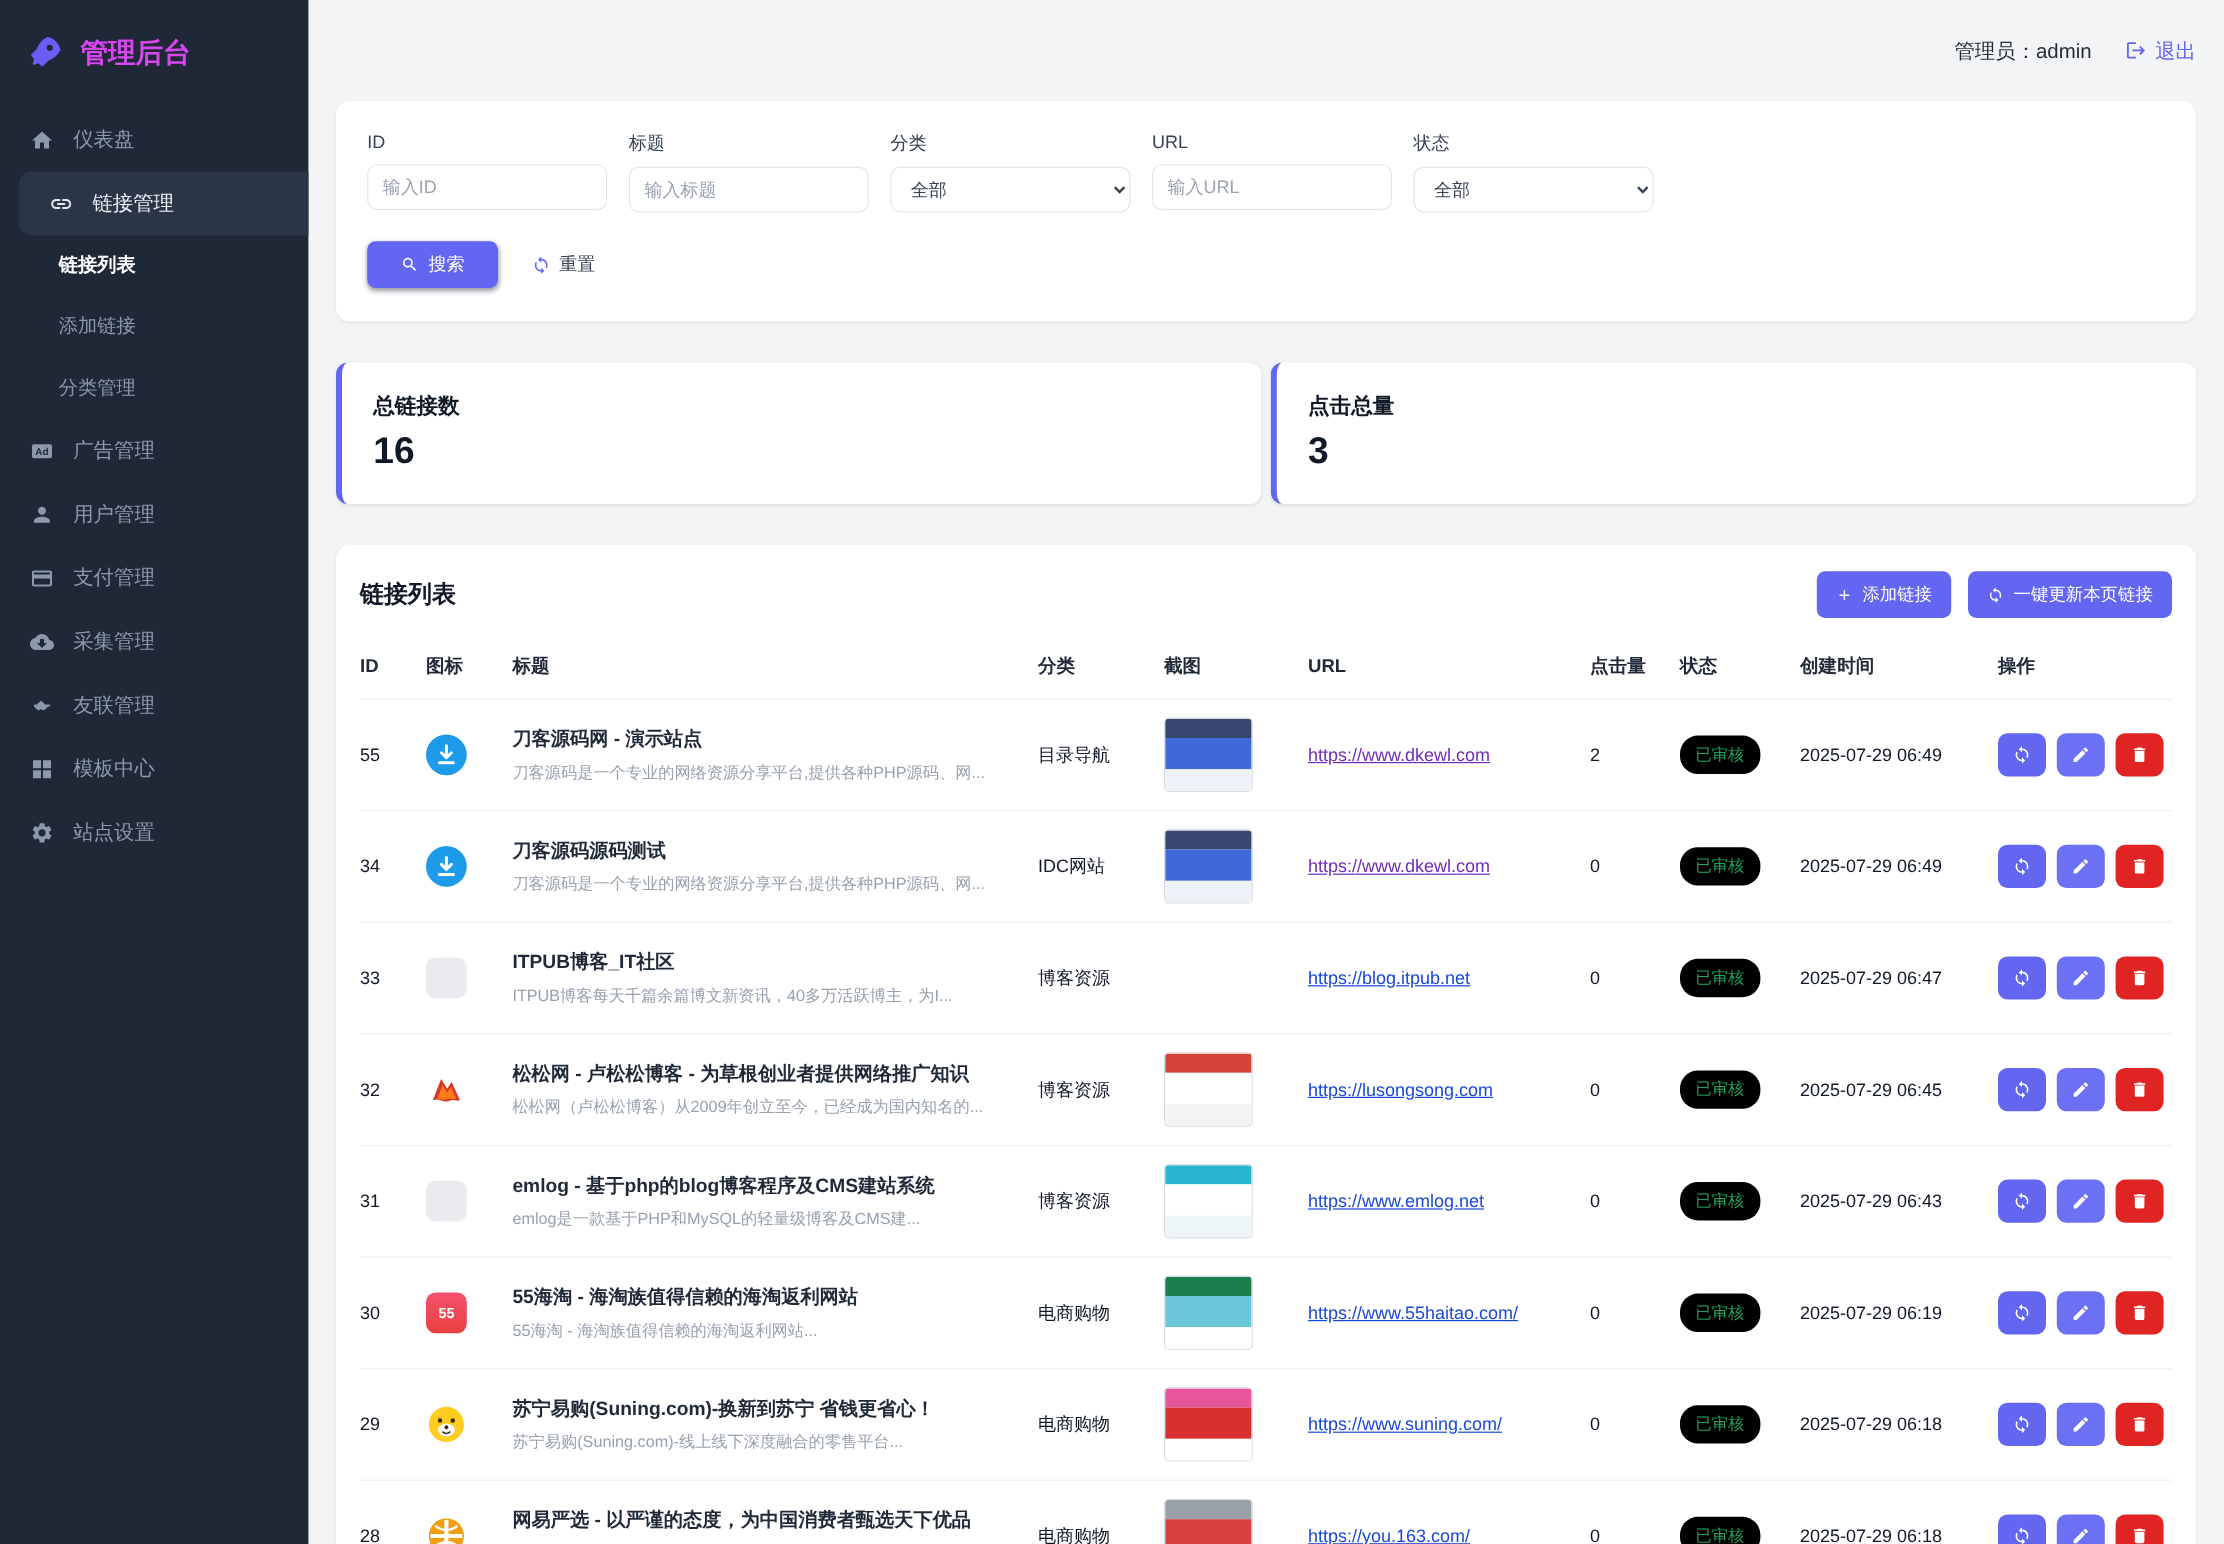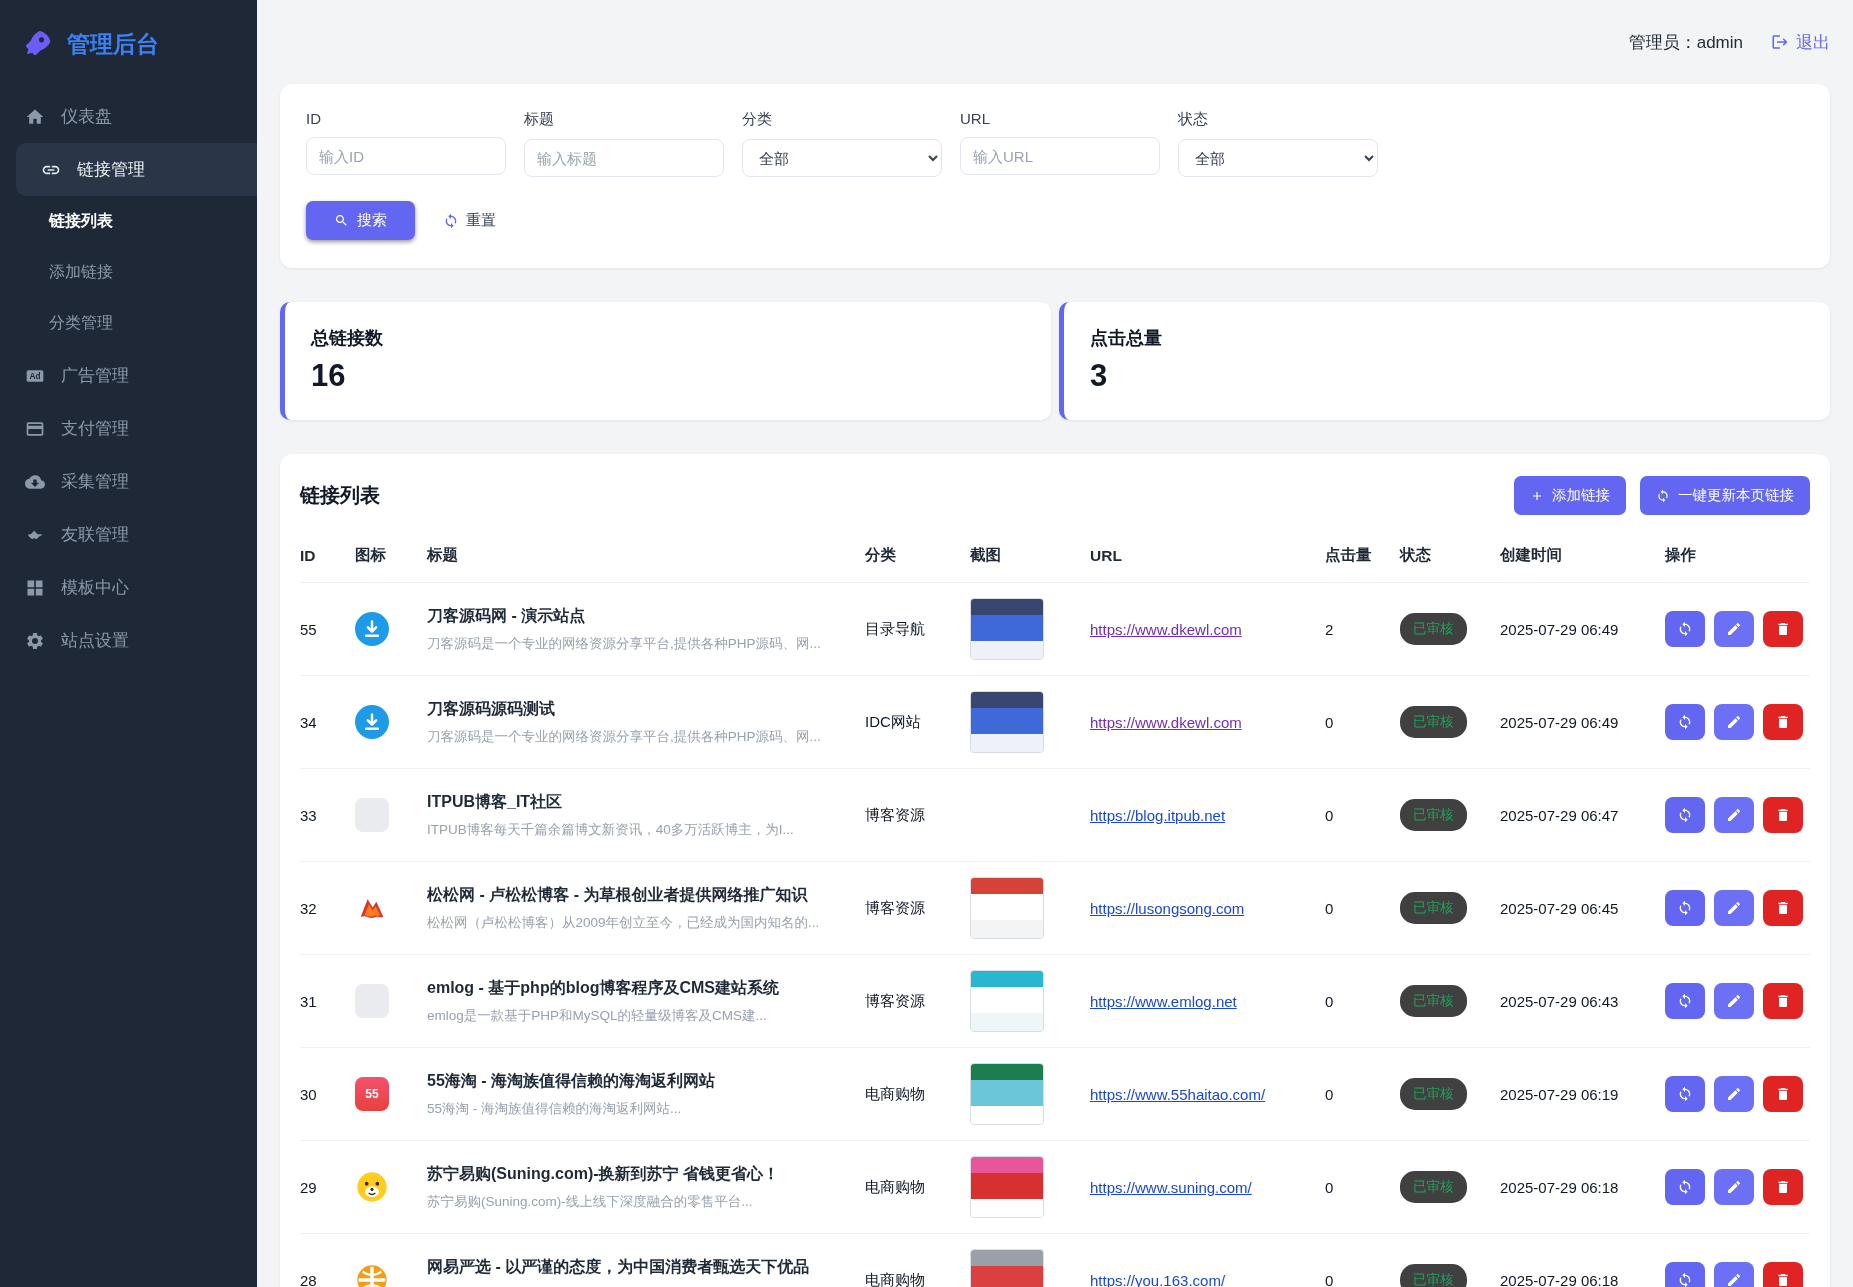--- a/index.html
+++ b/index.html
@@ -11,21 +11,21 @@
   svg { display:block; }
   .ic { display:inline-flex; align-items:center; justify-content:center; }
 
   
   .sidebar {
     position:absolute; left:0; top:0; bottom:0; width:257px;
     background:#1e2837; color:#8d99ab; z-index:5;
   }
   .logo {
     display:flex; align-items:center; gap:13px;
-    padding:28px 22px 30px 22px; color:#3b82f6; font-size:23px; font-weight:bold;
+    padding:28px 22px 30px 22px; color:#d946ef; font-size:23px; font-weight:bold;
   }
   .logo .ic svg { width:32px; height:32px; }
   .nav-item {
     display:flex; align-items:center; gap:15px;
     padding:15px 24px; font-size:17px; color:#8d99ab; cursor:pointer;
   }
   .nav-item .ic { width:22px; }
   .nav-item .ic svg { width:20px; height:20px; fill:#8d99ab; }
   .nav-item.active {
     margin-left:16px; background:#2a3547; border-radius:10px 0 0 10px;
@@ -115,21 +115,21 @@
 
   .thumb { width:74px; height:62px; border:1px solid #d8dde3; border-radius:4px; overflow:hidden; background:#fff; }
   .thumb i { display:block; width:100%; }
   .thumb .b1 { height:27%; } .thumb .b2 { height:43%; } .thumb .b3 { height:30%; }
 
   .url-link { font-size:15px; text-decoration:underline; white-space:nowrap; overflow:hidden; text-overflow:ellipsis; display:block; padding-right:14px; }
   .url-link.normal { color:#1948d8; }
   .url-link.visited { color:#722cb8; }
 
   .status-pill {
-    display:inline-block; background:#404040; color:#1fa45b;
+    display:inline-block; background:#000000; color:#1fa45b;
     font-size:13.5px; padding:7px 13px; border-radius:15px;
   }
   .actions { display:flex; gap:9px; }
   .act-btn {
     width:40px; height:36px; border:none; border-radius:8px; cursor:pointer;
     display:flex; align-items:center; justify-content:center;
   }
   .act-btn svg { width:16px; height:16px; fill:#fff; }
   .act-refresh { background:#6366f1; }
   .act-edit { background:#6c70f4; }
@@ -179,20 +179,28 @@
           <svg viewBox="0 0 24 24">
             <rect x="2" y="5" width="20" height="14" rx="2"></rect>
             <text x="12" y="16" text-anchor="middle" font-size="10" font-weight="bold" fill="#1e2837">Ad</text>
           </svg>
         </span>
         <span>广告管理</span>
       </div>
       <div class="nav-item">
         <span class="ic">
           <svg viewBox="0 0 24 24">
+            <path d="M12 12c2.2 0 4-1.8 4-4s-1.8-4-4-4-4 1.8-4 4 1.8 4 4 4zm0 2c-2.7 0-8 1.3-8 4v2h16v-2c0-2.7-5.3-4-8-4z"></path>
+          </svg>
+        </span>
+        <span>用户管理</span>
+      </div>
+      <div class="nav-item">
+        <span class="ic">
+          <svg viewBox="0 0 24 24">
             <path d="M20 4H4c-1.1 0-2 .9-2 2v12c0 1.1.9 2 2 2h16c1.1 0 2-.9 2-2V6c0-1.1-.9-2-2-2zm0 14H4v-6h16v6zm0-10H4V6h16v2z"></path>
           </svg>
         </span>
         <span>支付管理</span>
       </div>
       <div class="nav-item">
         <span class="ic">
           <svg viewBox="0 0 24 24">
             <path d="M19.35 10.04A7.49 7.49 0 0 0 12 4C9.11 4 6.6 5.64 5.35 8.04A5.99 5.99 0 0 0 0 14c0 3.31 2.69 6 6 6h13c2.76 0 5-2.24 5-5 0-2.64-2.05-4.78-4.65-4.96zM17 13l-5 5-5-5h3V9h4v4h3z"></path>
           </svg>

